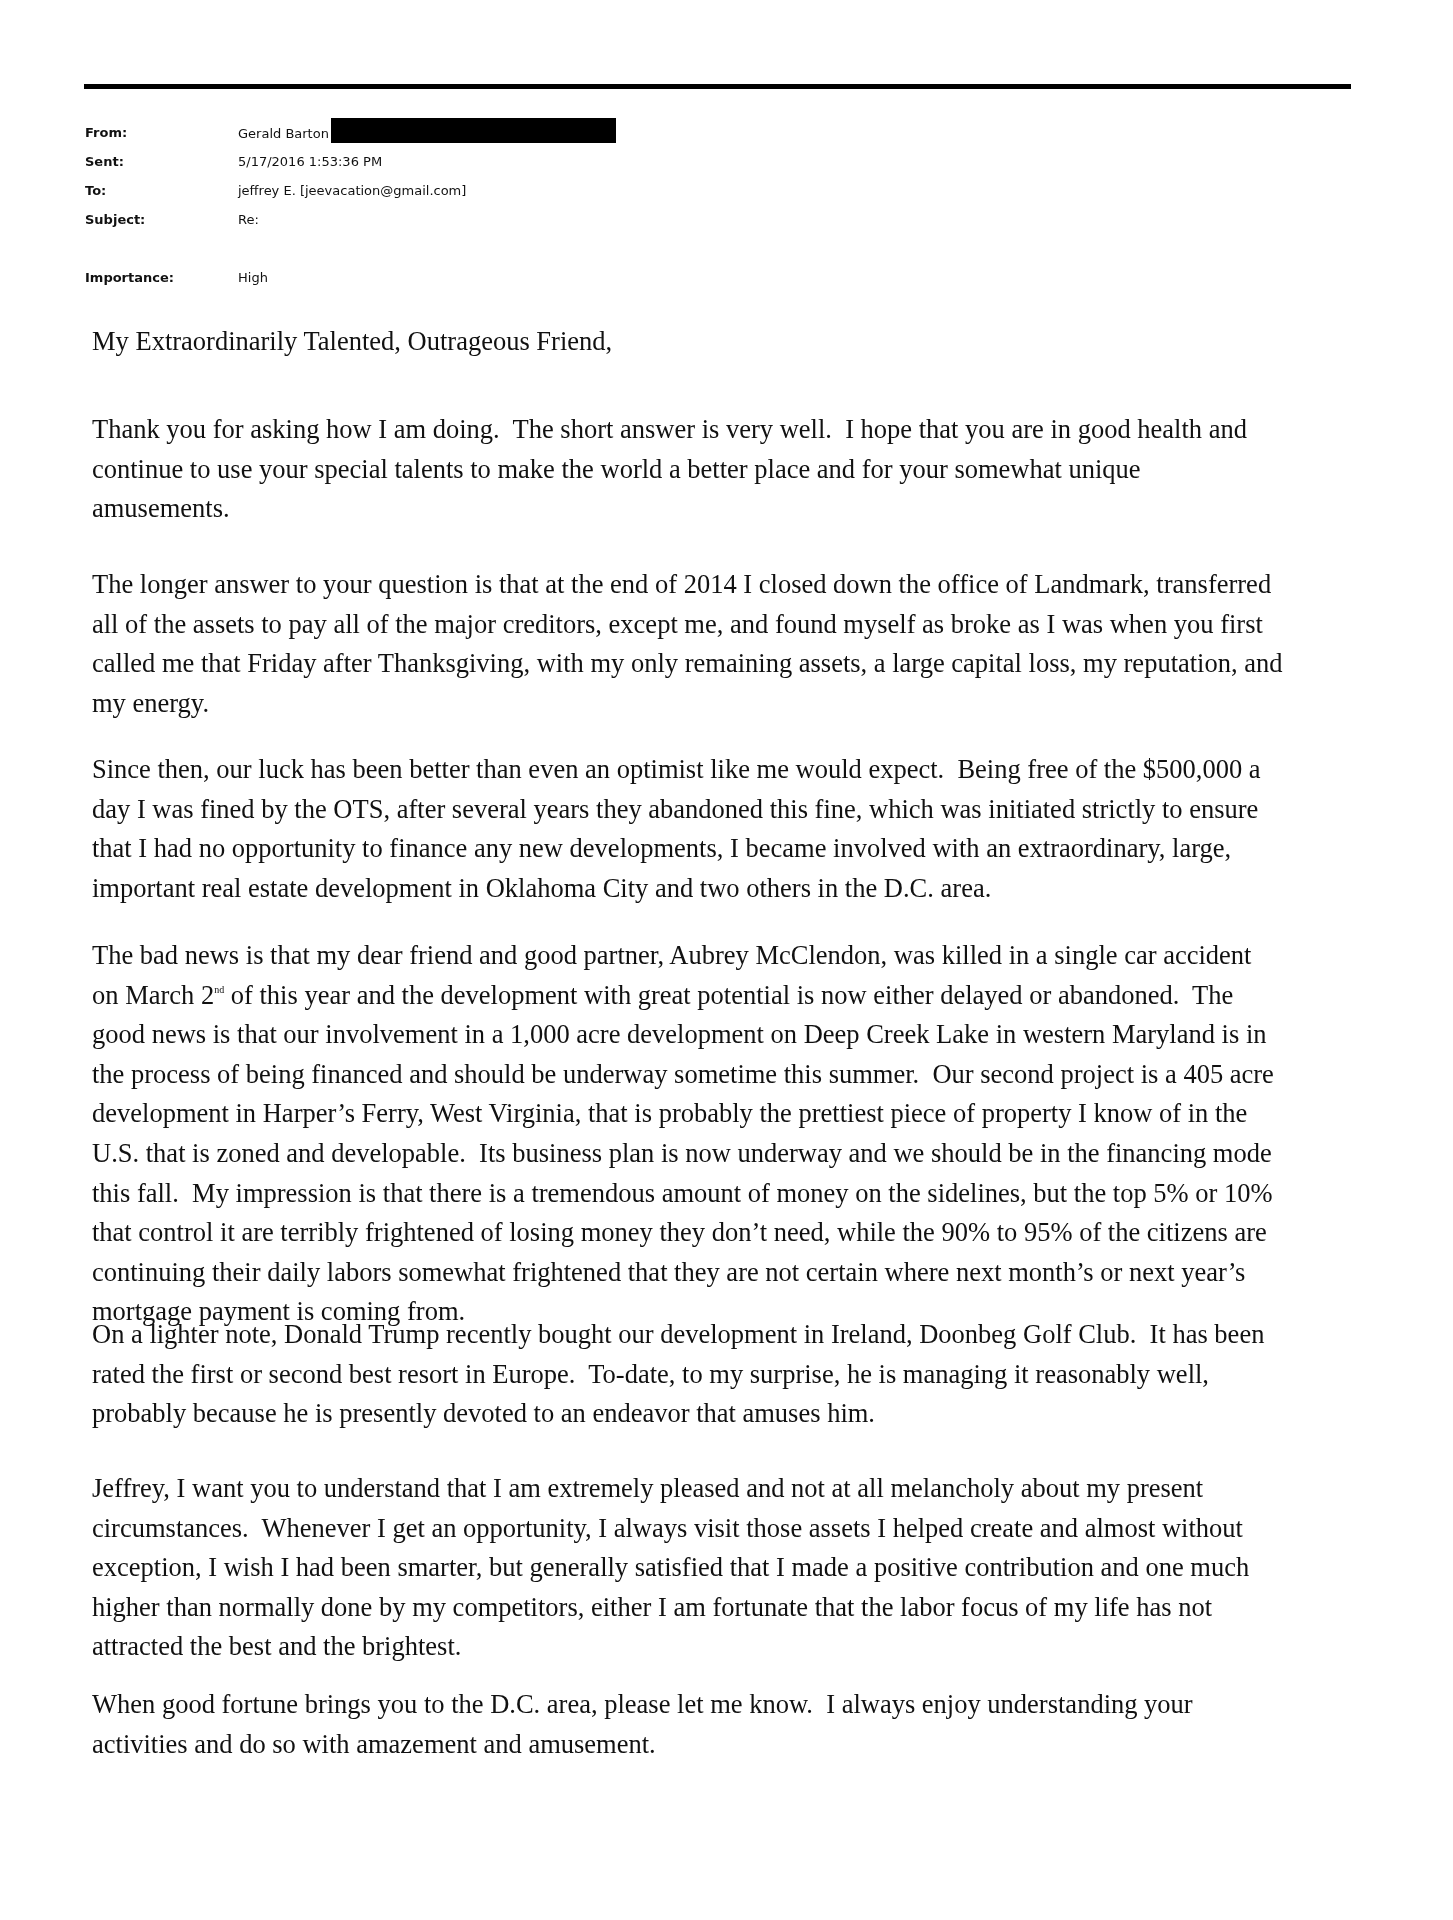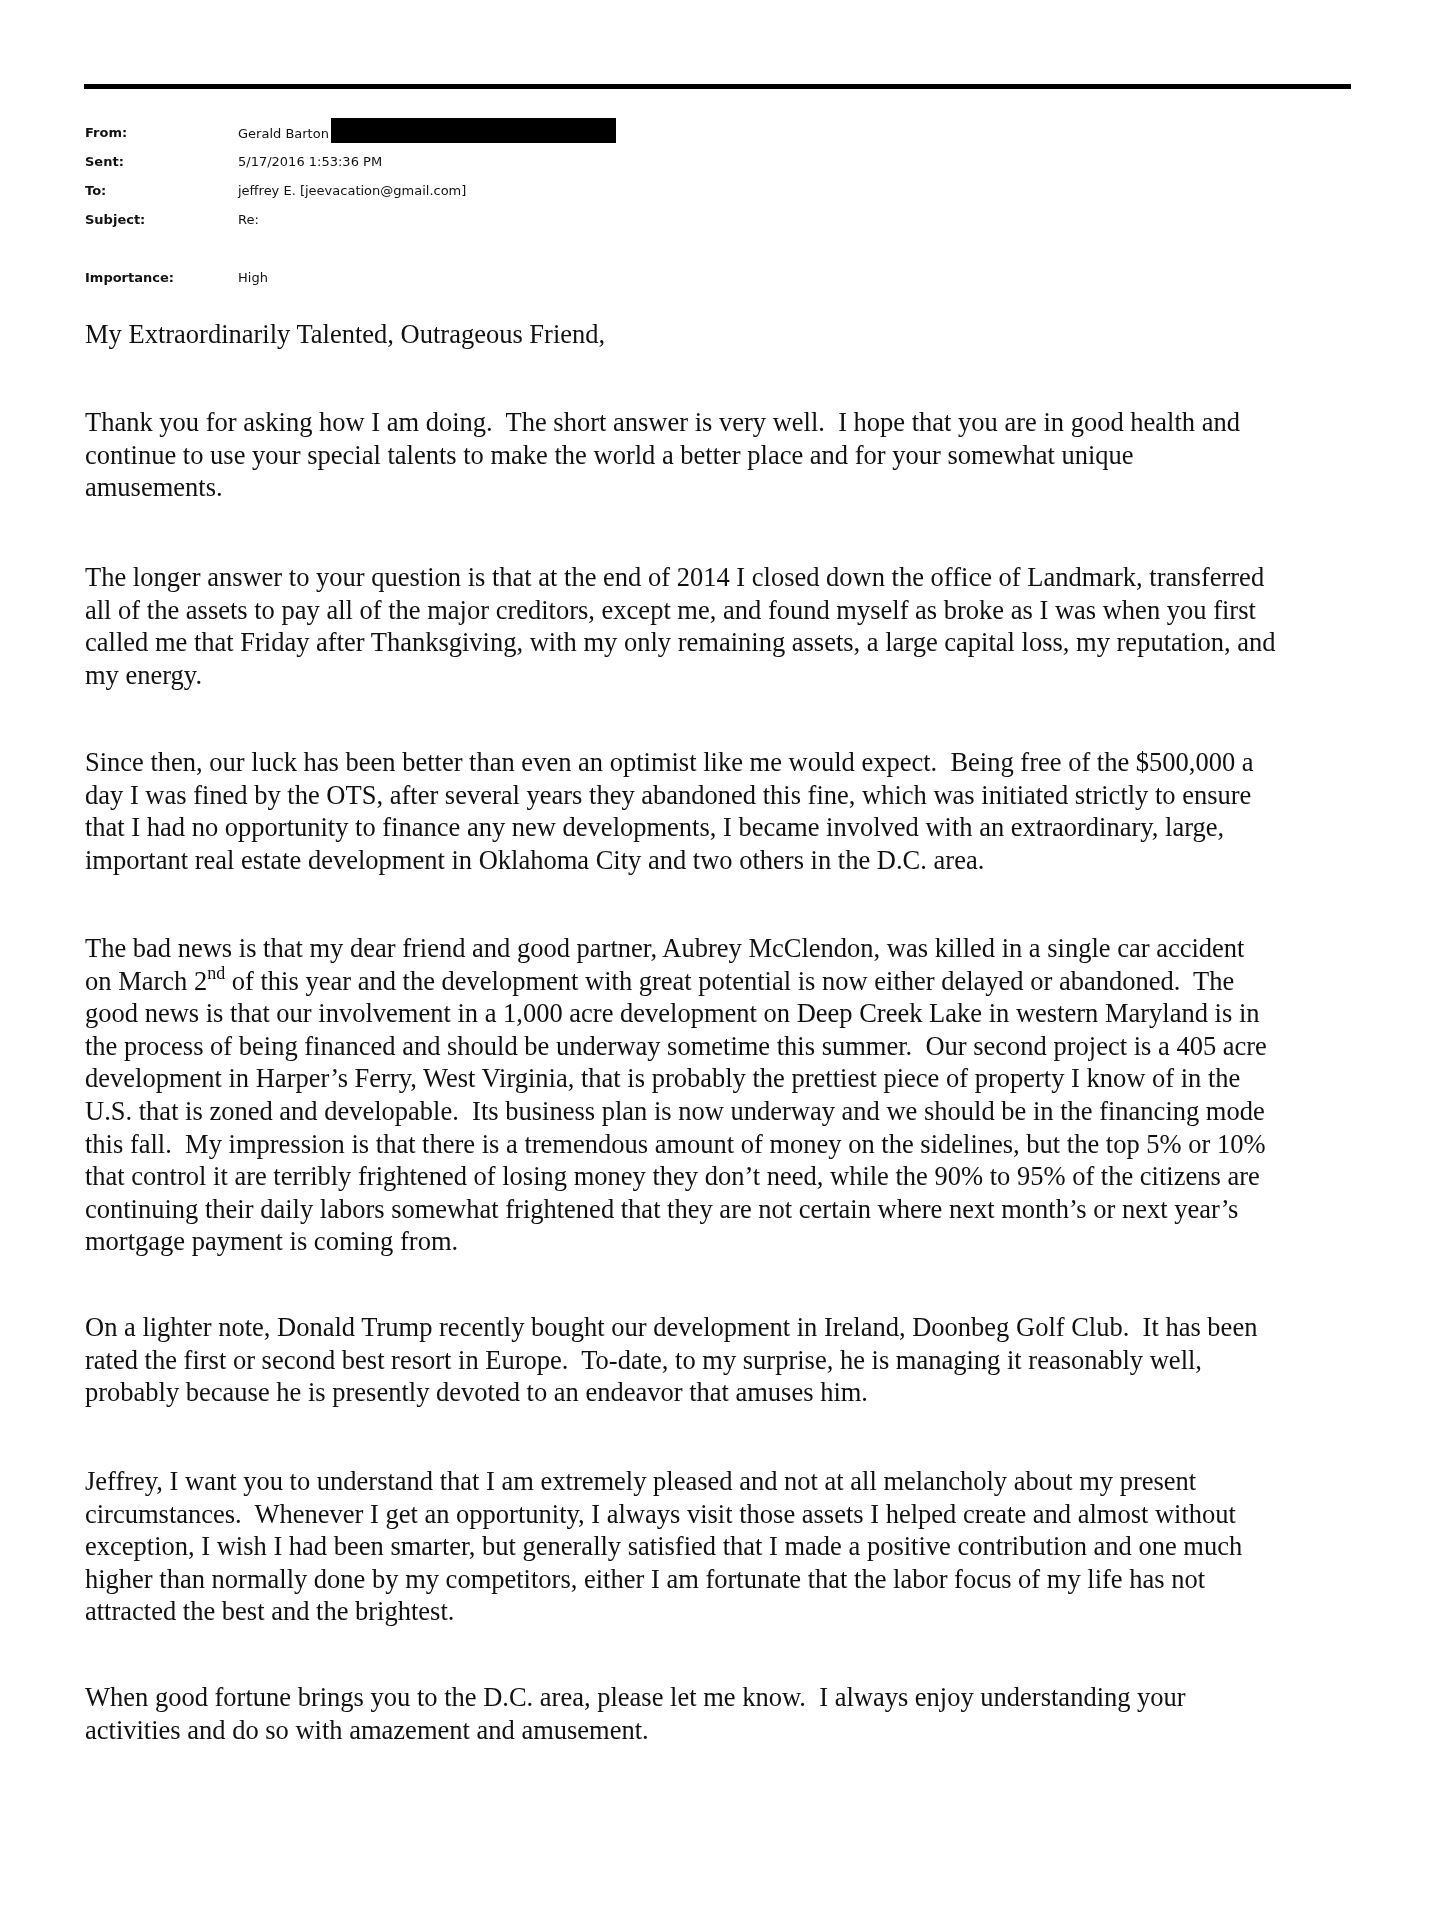--- a/index.html
+++ b/index.html
@@ -5,22 +5,22 @@
   html, body { margin: 0; padding: 0; background: #ffffff; }
   body { width: 1453px; height: 1920px; position: relative; overflow: hidden; color: #111; }
   .rule { position: absolute; left: 84px; top: 84px; width: 1267px; height: 5px; background: #000; }
   .hdr { position: absolute; left: 85px; top: 118px; font-family: "DejaVu Sans", sans-serif; font-size: 13px; line-height: 29px; }
   .hdr .row { display: flex; height: 29px; }
   .hdr .row.gap { margin-top: 29px; }
   .hdr .lbl { width: 153px; font-weight: bold; }
   .hdr .val { position: relative; }
   .redact { display: inline-block; width: 285px; height: 25px; background: #000; vertical-align: -5px; margin-left: 2px; }
   .body { position: absolute; left: 85px; width: 1290px; font-family: "Liberation Serif", serif; font-size: 26.5px; line-height: 32.6px; }
-  .body p { margin: 0; white-space: pre; }
-  .body sup { font-size: 18px; line-height: 0; vertical-align: 11px; }
+  .body p { margin: 7px; white-space: pre; }
+  .body sup { font-size: 10px; line-height: 0; vertical-align: 11px; }
   .footer { position: absolute; left: 1052px; top: 1968px; font-family: "Liberation Sans", sans-serif; font-size: 27px; letter-spacing: 0.2px; }
 </style>
 </head>
 <body>
 
 <div class="rule"></div>
 
 <div class="hdr">
   <div class="row">
     <span class="lbl">From:</span>

